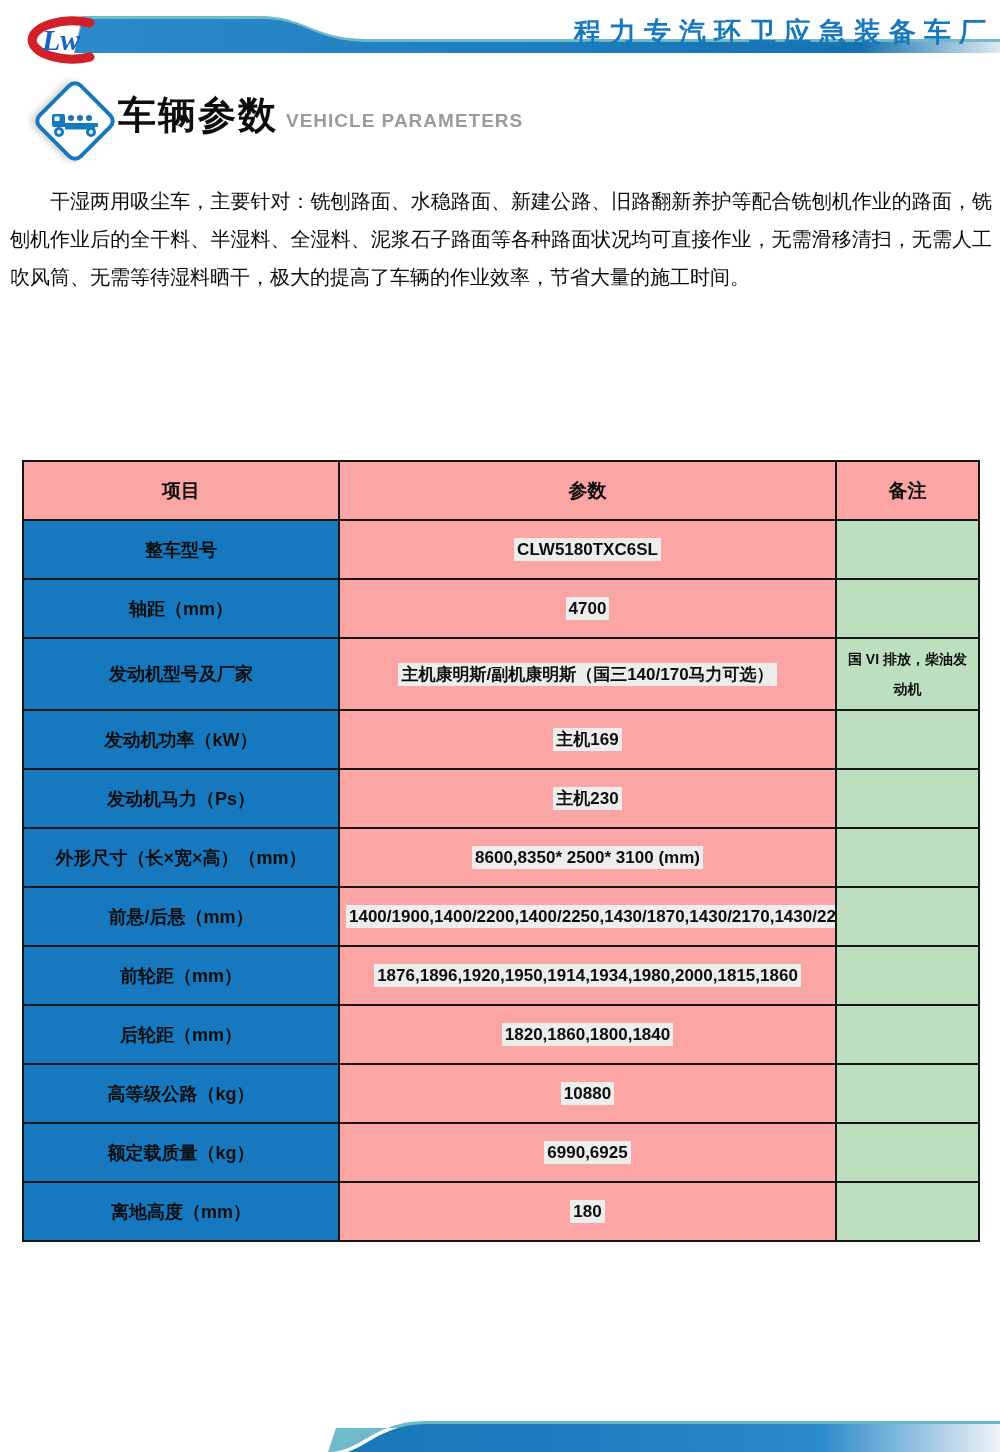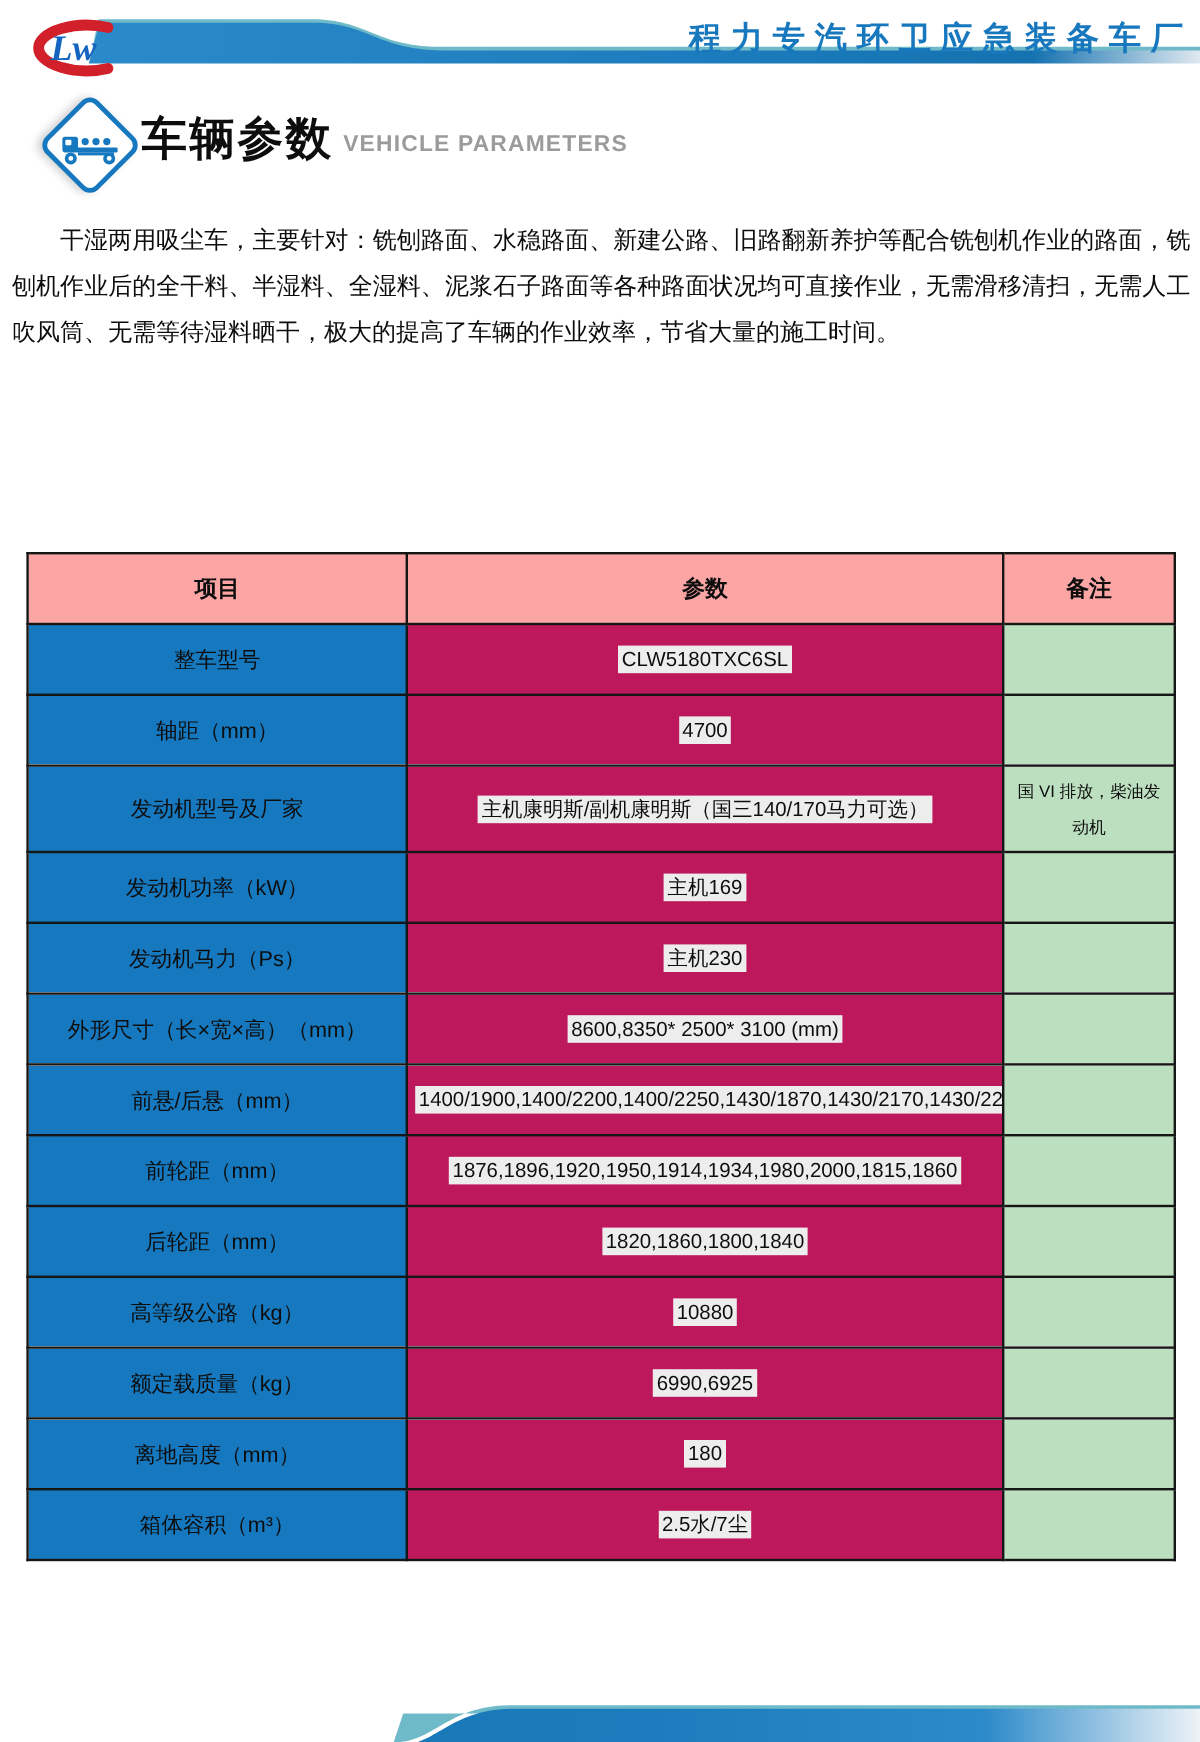--- a/index.html
+++ b/index.html
@@ -73,38 +73,39 @@
     table-layout: fixed;
   }
   table.params col.c1 { width: 316px; }
   table.params col.c2 { width: 497px; }
   table.params col.c3 { width: 143px; }
   table.params th, table.params td {
     border: 2px solid #161616;
     text-align: center;
     vertical-align: middle;
     overflow: hidden;
+    font-weight: bold;
   }
   table.params th {
     background: #fca5a5;
     color: #0d0d0d;
     font-size: 19px;
     font-weight: bold;
     height: 58px;
   }
   table.params tr { height: 59px; }
   table.params tr.tall { height: 72px; }
   td.item-cell {
     background: #1678be;
     color: #0d0d0d;
     font-size: 18px;
     padding: 0 4px;
   }
   td.value-cell {
-    background: #be185d;
+    background: #fca5a5;
     color: #0d0d0d;
     font-size: 17px;
     padding: 2px 6px;
     line-height: 27px;
   }
   td.value-cell .hl {
     background: #ededed;
     padding: 2px 3px;
     box-decoration-break: clone;
     -webkit-box-decoration-break: clone;
@@ -254,25 +255,20 @@
         <tr>
           <td class="item-cell">额定载质量（kg）</td>
           <td class="value-cell"><span class="hl">6990,6925</span></td>
           <td class="note-cell"></td>
         </tr>
         <tr>
           <td class="item-cell">离地高度（mm）</td>
           <td class="value-cell"><span class="hl">180</span></td>
           <td class="note-cell"></td>
         </tr>
-        <tr>
-          <td class="item-cell">箱体容积（m³）</td>
-          <td class="value-cell"><span class="hl">2.5水/7尘</span></td>
-          <td class="note-cell"></td>
-        </tr>
       </tbody>
   </table>
 
   <footer class="footer">
     <svg class="band" width="1000" height="48" viewBox="0 0 1000 48">
       <defs>
         <linearGradient id="bandFadeBot" x1="0" y1="0" x2="1" y2="0">
           <stop offset="0" stop-color="#1572b0"></stop>
           <stop offset="0.55" stop-color="#1c7cbd"></stop>
           <stop offset="0.82" stop-color="#2b8ac9"></stop>

